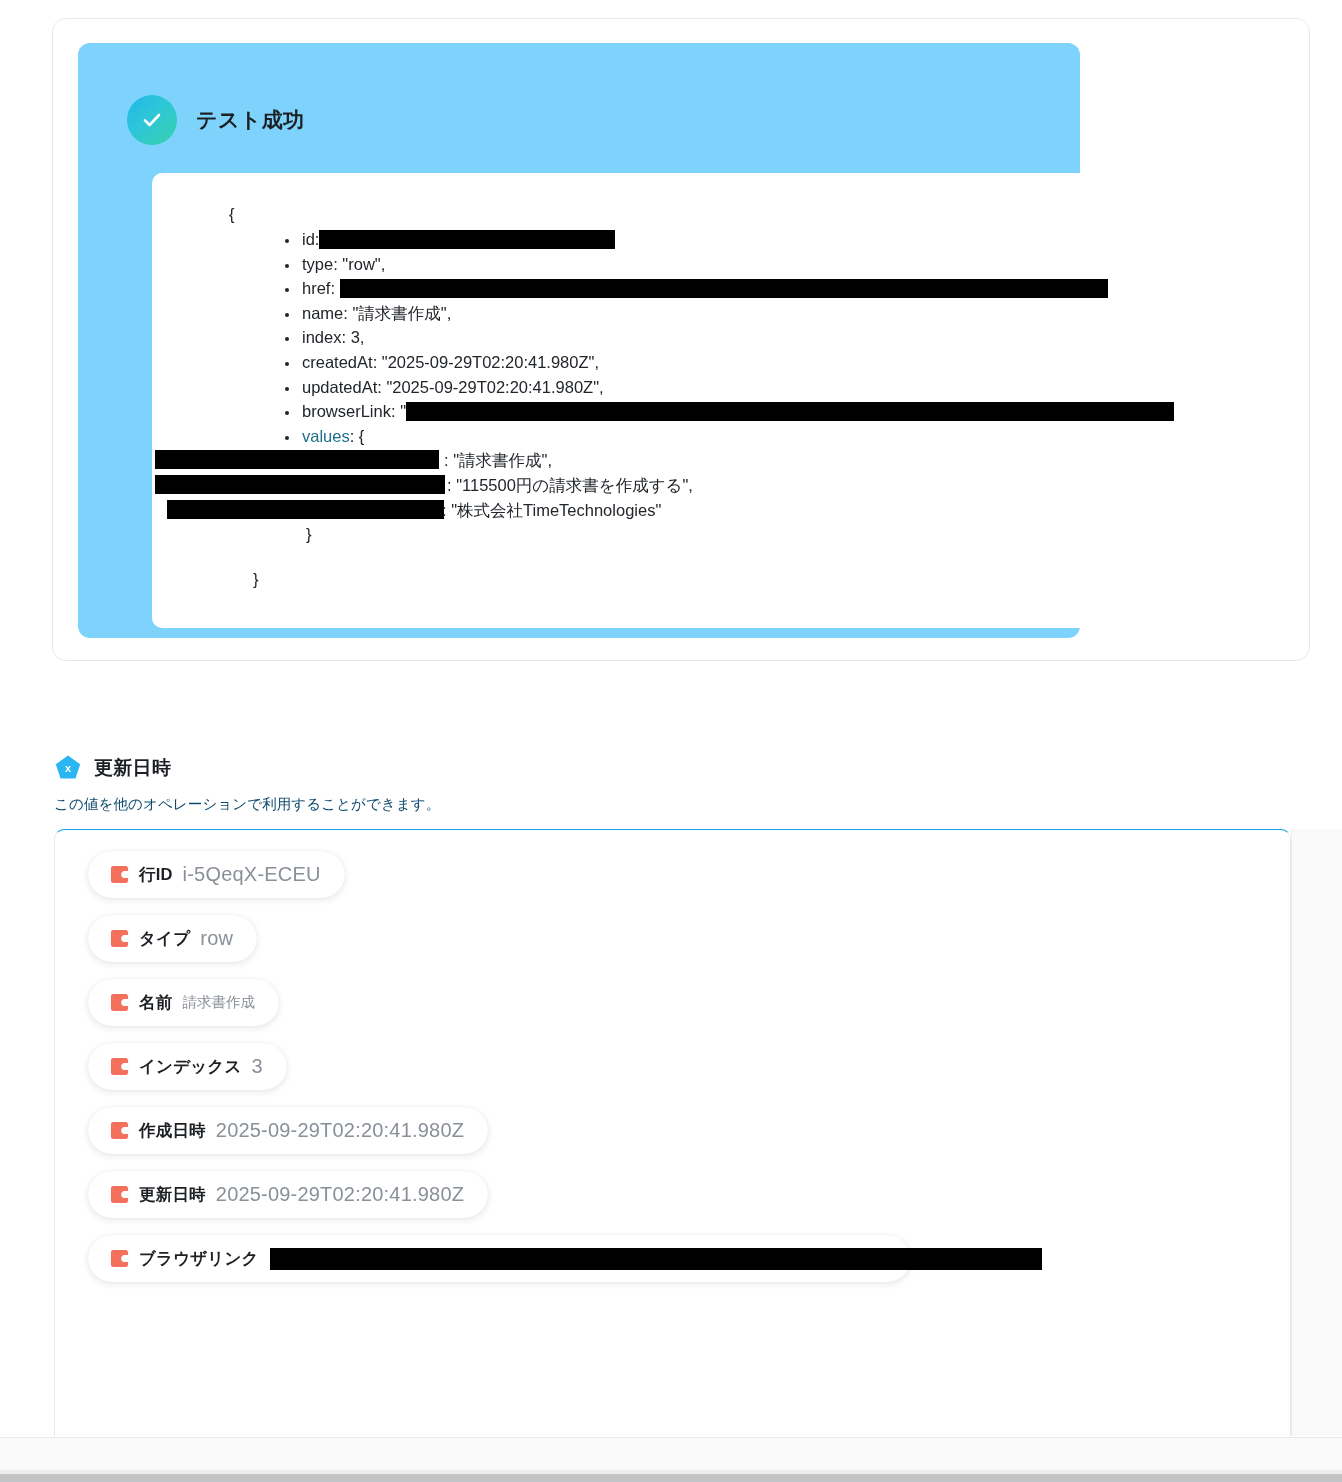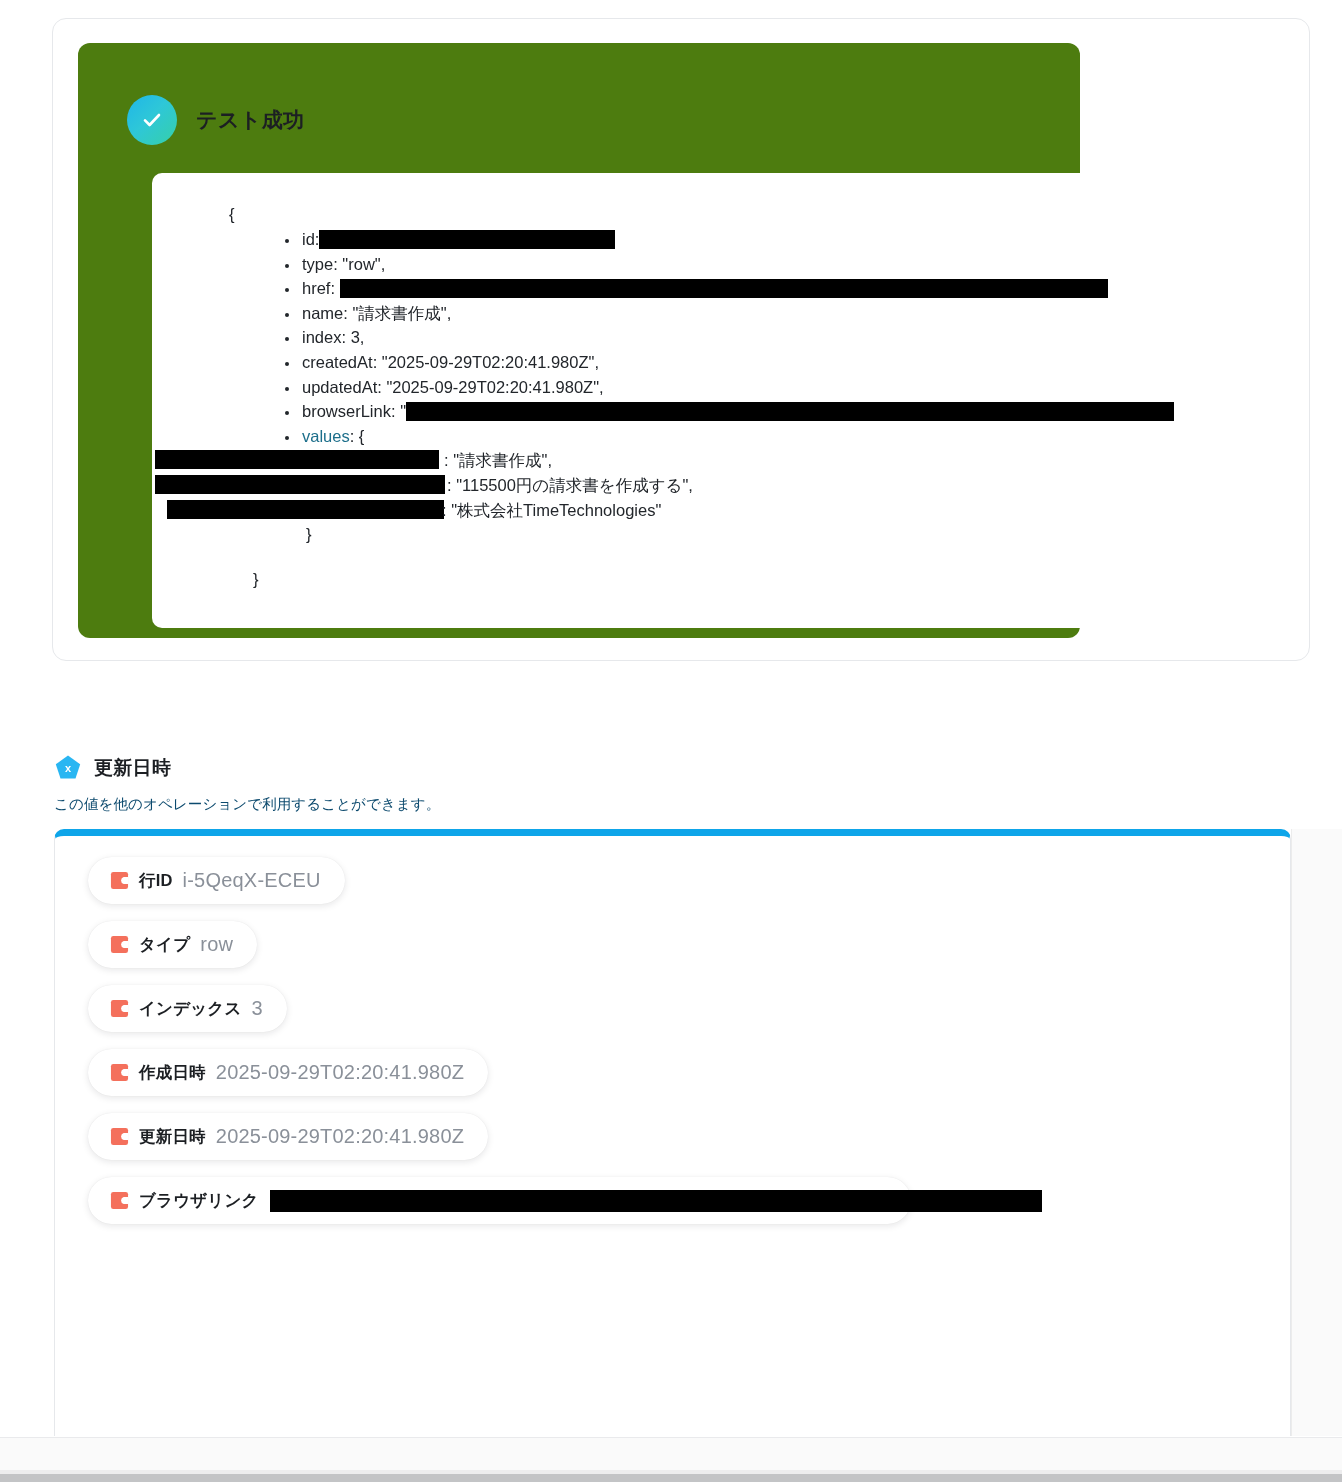--- a/index.html
+++ b/index.html
@@ -23,21 +23,21 @@
     left: 52px; top: 18px;
     width: 1258px; height: 643px;
     background: #ffffff;
     border: 1px solid #e6e8eb;
     border-radius: 14px;
   }
   .result-inner {
     position: absolute;
     left: 25px; top: 24px;
     width: 1002px; height: 595px;
-    background: #4d7c0f;
+    background: #7dd3fc;
     border-radius: 12px;
   }
   .success-row {
     position: absolute;
     left: 49px; top: 52px;
     display: flex; align-items: center; gap: 19px;
   }
   .success-icon {
     width: 50px; height: 50px; border-radius: 50%;
     background: linear-gradient(135deg, #1fb6e8 0%, #2ec7d8 45%, #36d0a8 100%);
@@ -126,21 +126,21 @@
     left: 54px; top: 795px;
     font-size: 14.5px; color: #0c4a6e; letter-spacing: .1px;
   }
 
   .values-box {
     position: absolute;
     left: 54px; top: 829px;
     width: 1237px; height: 607px;
     background: #ffffff;
     border-left: 1px solid #e6e8eb;
-    border-top: 7px solid #0ea5e9;
+    border-top: 1px solid #0ea5e9;
     border-right: 1px solid #e6e8eb;
     border-bottom: none;
     border-radius: 10px 10px 0 0;
     overflow: visible;
   }
   .values-scroll-track {
     position: absolute;
     left: 1291px; top: 829px;
     width: 51px; height: 607px;
     background: #fafafa;
@@ -307,20 +307,30 @@
           <svg class="coda-icon" viewBox="0 0 20 20">
             <rect x="1" y="1" width="18" height="18" rx="2.5" fill="#f4705c"></rect>
             <path d="M19.2 6.2 L14.4 6.2 A4 4 0 0 0 14.4 13.8 L19.2 13.8 Z" fill="#ffffff"></path>
           </svg>
           <span class="pill-label">タイプ</span>
           <span class="pill-value">row</span>
         </div>
       </div>
 
 
+      <div class="pill-row">
+        <div class="pill">
+          <svg class="coda-icon" viewBox="0 0 20 20">
+            <rect x="1" y="1" width="18" height="18" rx="2.5" fill="#f4705c"></rect>
+            <path d="M19.2 6.2 L14.4 6.2 A4 4 0 0 0 14.4 13.8 L19.2 13.8 Z" fill="#ffffff"></path>
+          </svg>
+          <span class="pill-label">名前</span>
+          <span class="pill-value-jp">請求書作成</span>
+        </div>
+      </div>
 
       <div class="pill-row">
         <div class="pill">
           <svg class="coda-icon" viewBox="0 0 20 20">
             <rect x="1" y="1" width="18" height="18" rx="2.5" fill="#f4705c"></rect>
             <path d="M19.2 6.2 L14.4 6.2 A4 4 0 0 0 14.4 13.8 L19.2 13.8 Z" fill="#ffffff"></path>
           </svg>
           <span class="pill-label">インデックス</span>
           <span class="pill-value">3</span>
         </div>

